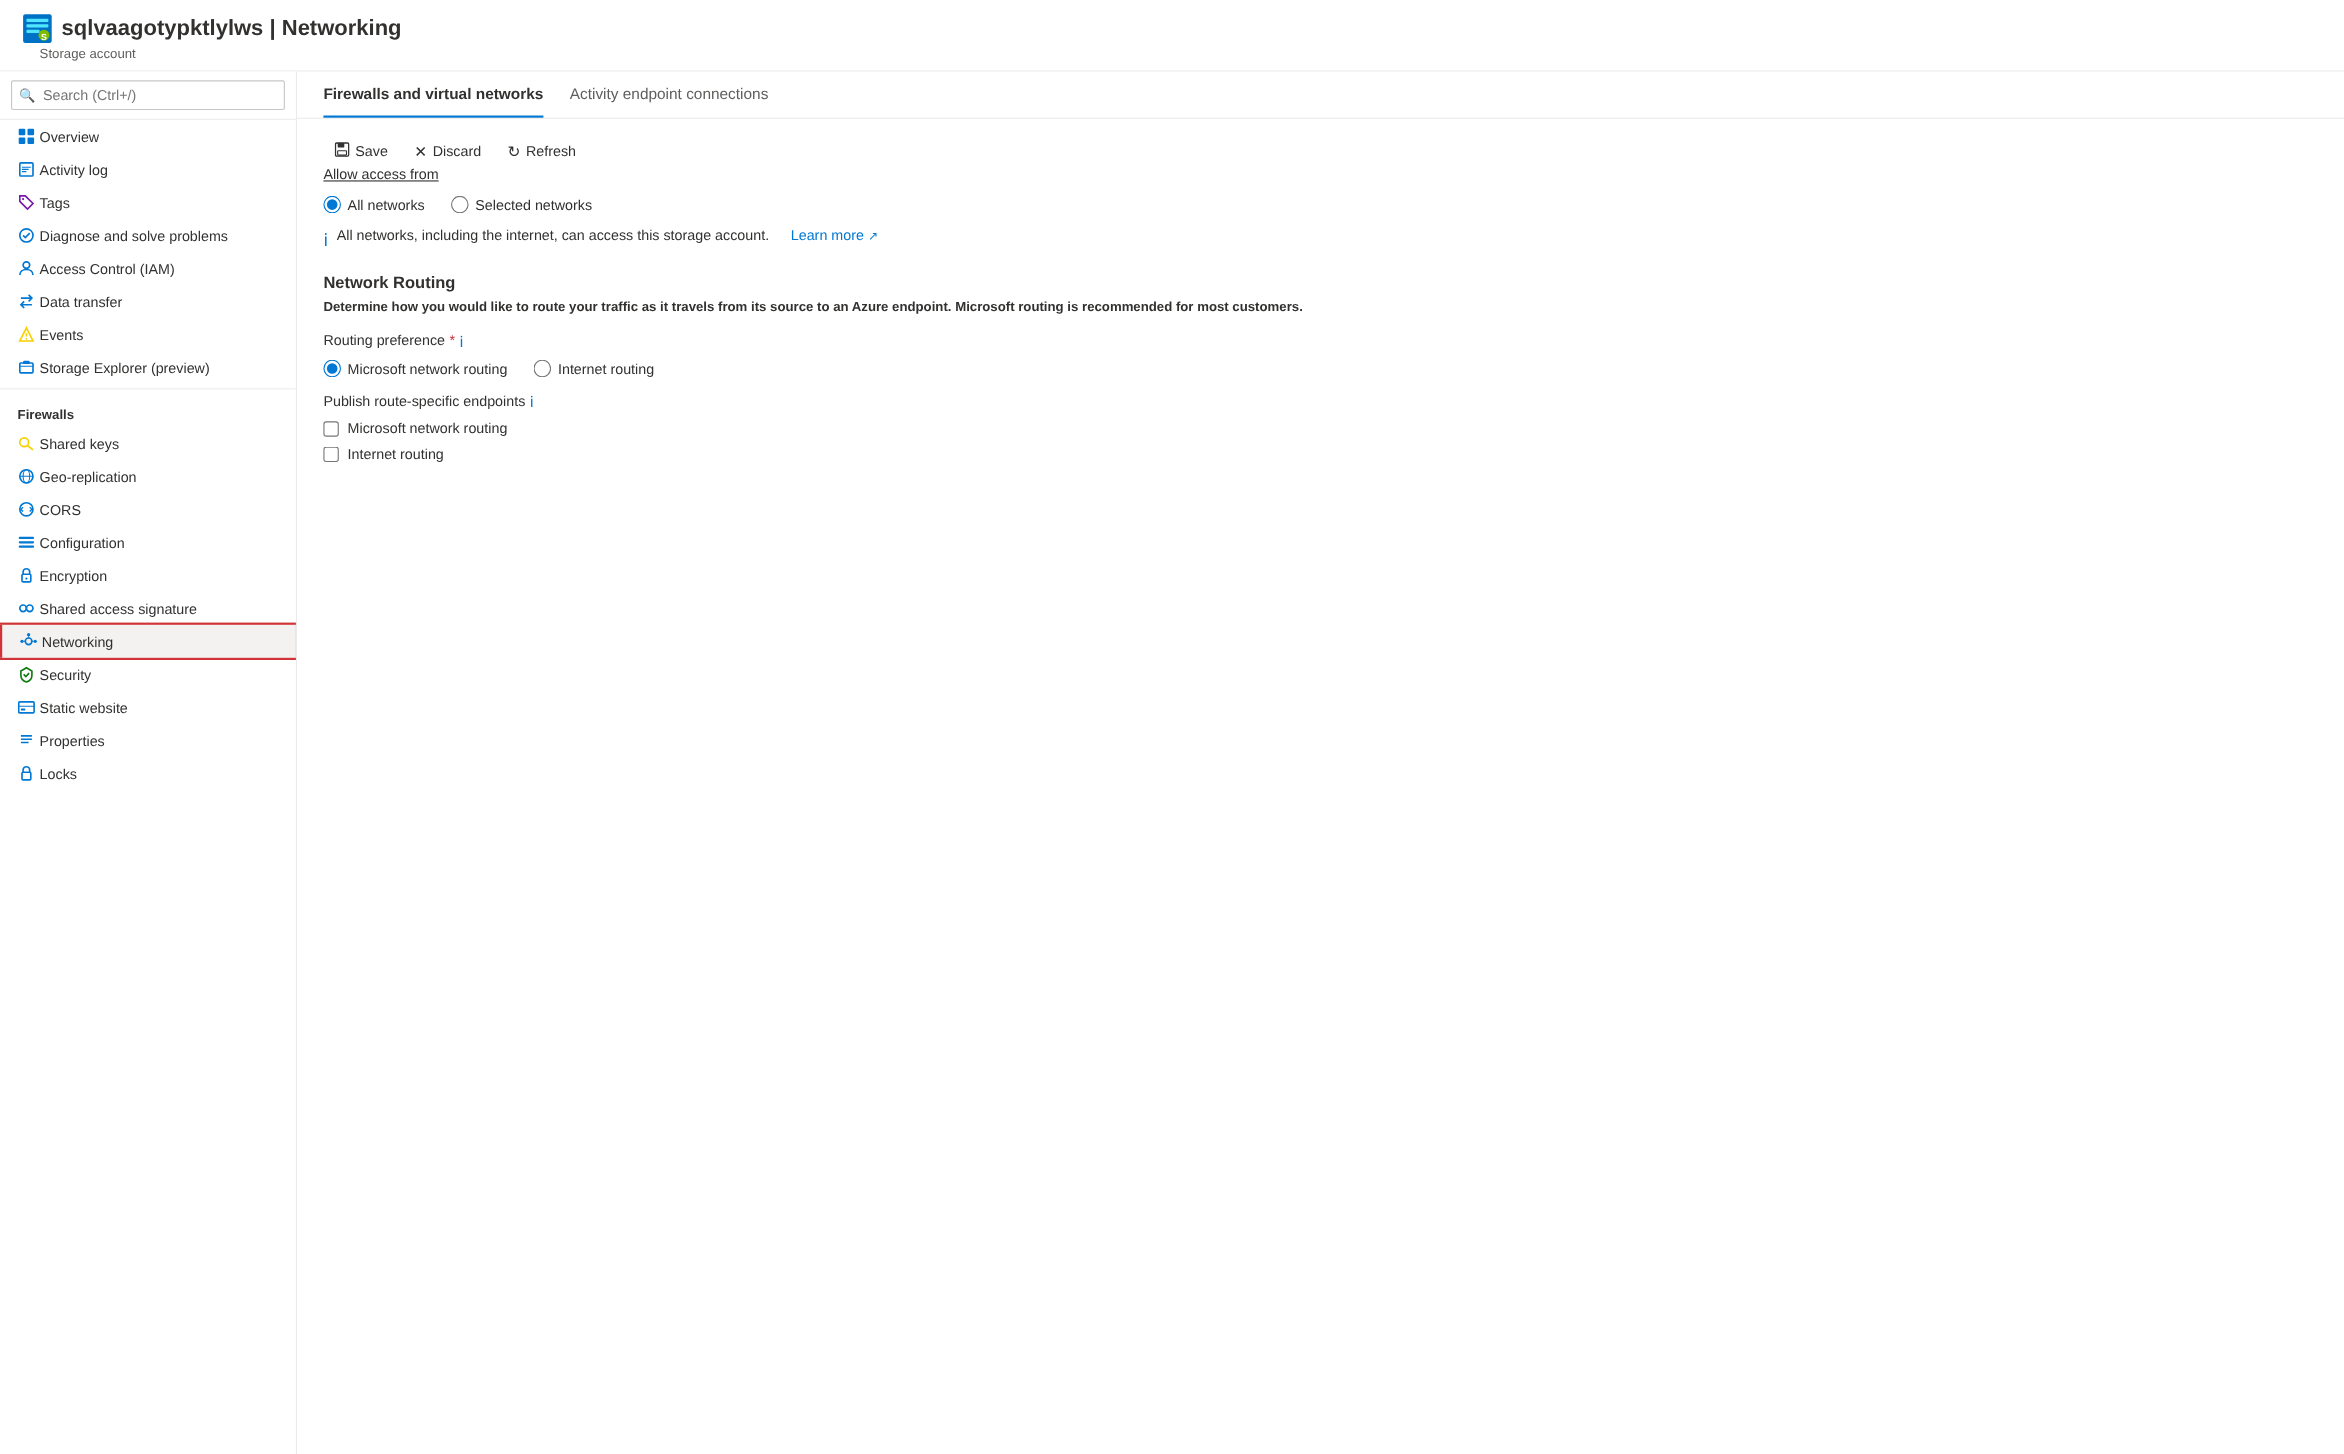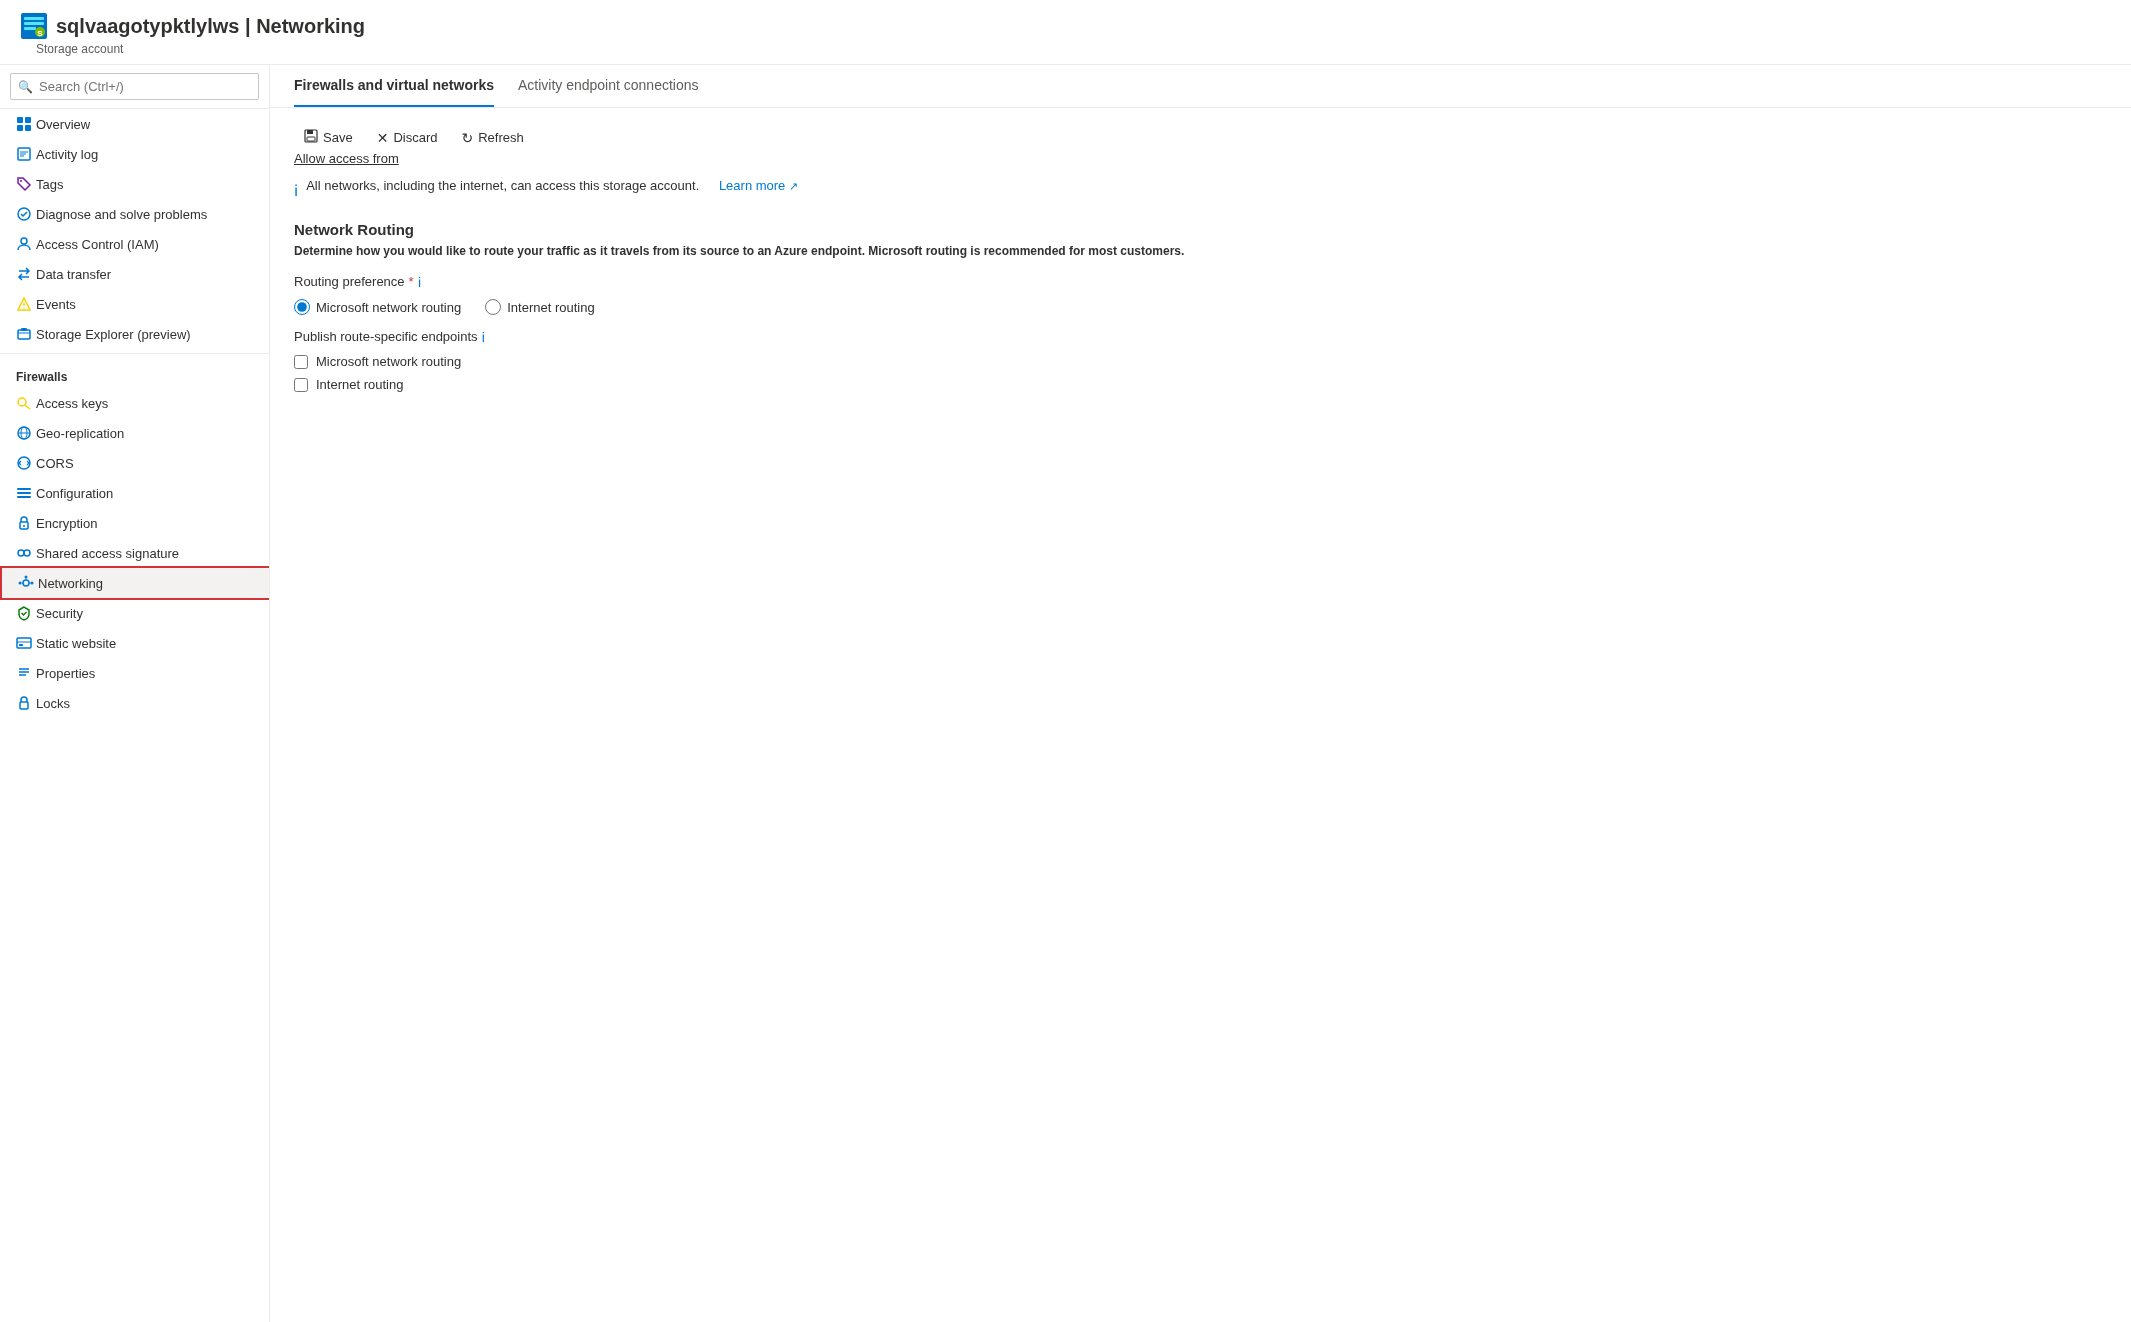--- a/index.html
+++ b/index.html
@@ -197,21 +197,21 @@
 
     <div class="sidebar-section-label">Firewalls</div>
 
     <div class="sidebar-item">
       <span class="item-icon">
         <svg width="16" height="16" viewBox="0 0 16 16">
             <circle cx="6" cy="7" r="4" fill="none" stroke="#f8d000" stroke-width="1.5"></circle>
             <line x1="9" y1="10" x2="14" y2="14" stroke="#f8d000" stroke-width="1.5"></line>
           </svg>
       </span>
-      <span>Access keys</span>
+      <span>Shared keys</span>
     </div>
 
     <div class="sidebar-item">
       <span class="item-icon">
         <svg width="16" height="16" viewBox="0 0 16 16">
             <circle cx="8" cy="8" r="6" fill="none" stroke="#0078d4" stroke-width="1.5"></circle>
             <ellipse cx="8" cy="8" rx="3" ry="6" fill="none" stroke="#0078d4" stroke-width="1"></ellipse>
             <line x1="2" y1="8" x2="14" y2="8" stroke="#0078d4" stroke-width="1"></line>
           </svg>
       </span>
@@ -343,20 +343,30 @@
           <span class="btn-icon">✕</span>
           <span>Discard</span>
         </button>
         <button class="toolbar-btn">
           <span class="btn-icon">↻</span>
           <span>Refresh</span>
         </button>
       </div>
 
       <div class="section-label">Allow access from</div>
+      <div class="radio-group">
+        <label class="radio-option">
+          <input type="radio" name="access" checked="" style="">
+          <span>All networks</span>
+        </label>
+        <label class="radio-option">
+          <input type="radio" name="access" style="">
+          <span>Selected networks</span>
+        </label>
+      </div>
 
       <div class="info-banner">
         <span class="info-icon">ℹ</span>
         <span>All networks, including the internet, can access this storage account.</span>
         &nbsp;
         <a href="#" class="learn-more">
           <span>Learn more</span>
           <span style="font-size:11px;">↗</span>
         </a>
       </div>

